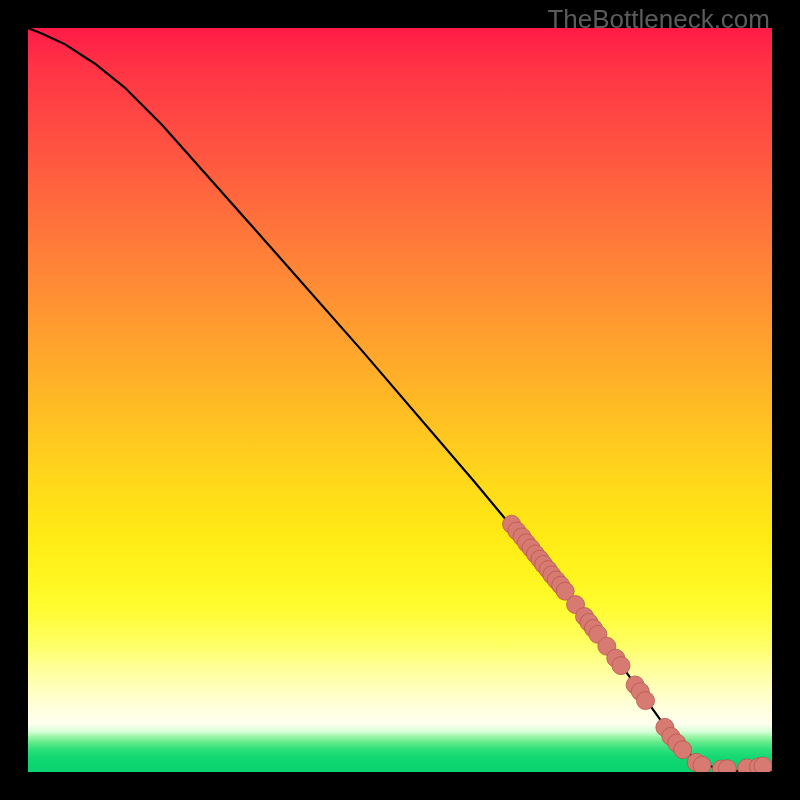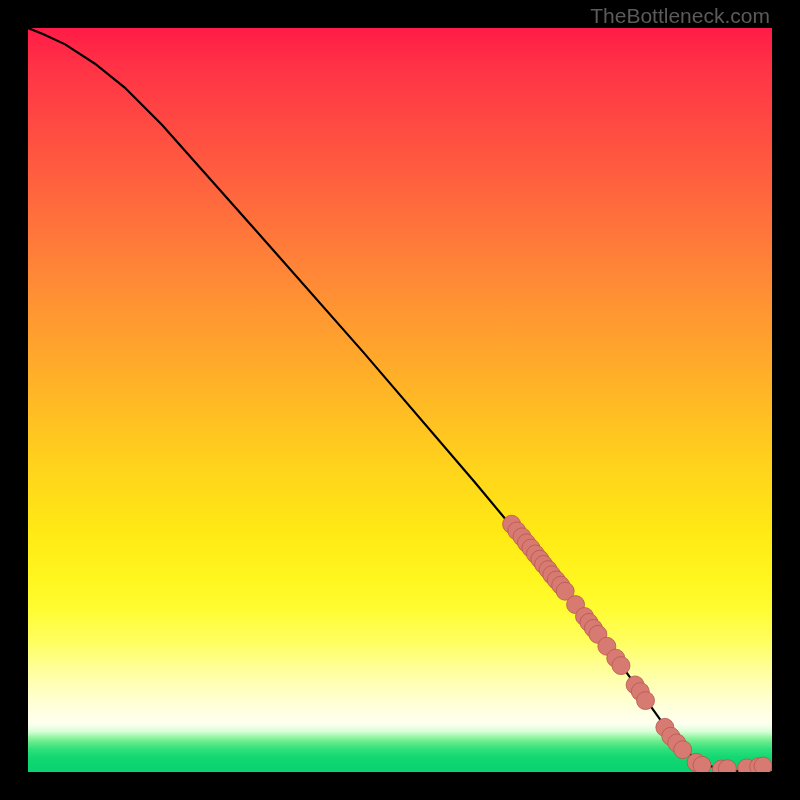--- a/index.html
+++ b/index.html
@@ -45,21 +45,21 @@
       #13d873 98%,
       #0cd470 99%,
       #0ad36f 100%
     );
   }
   .watermark {
     position: absolute;
     top: 4px;
     right: 30px;
     font-family: Arial, Helvetica, sans-serif;
-    font-size: 21px;
+    font-size: 26px;
     color: #5b5b5b;
     letter-spacing: 0px;
     font-weight: 400;
     text-align: center;
   }
   svg.curve {
     position: absolute;
     left: 0;
     top: 0;
     width: 744px;

